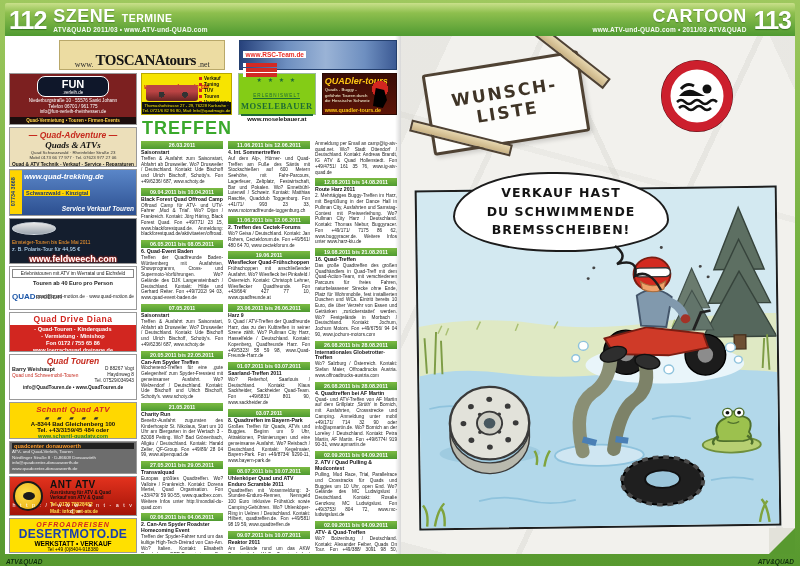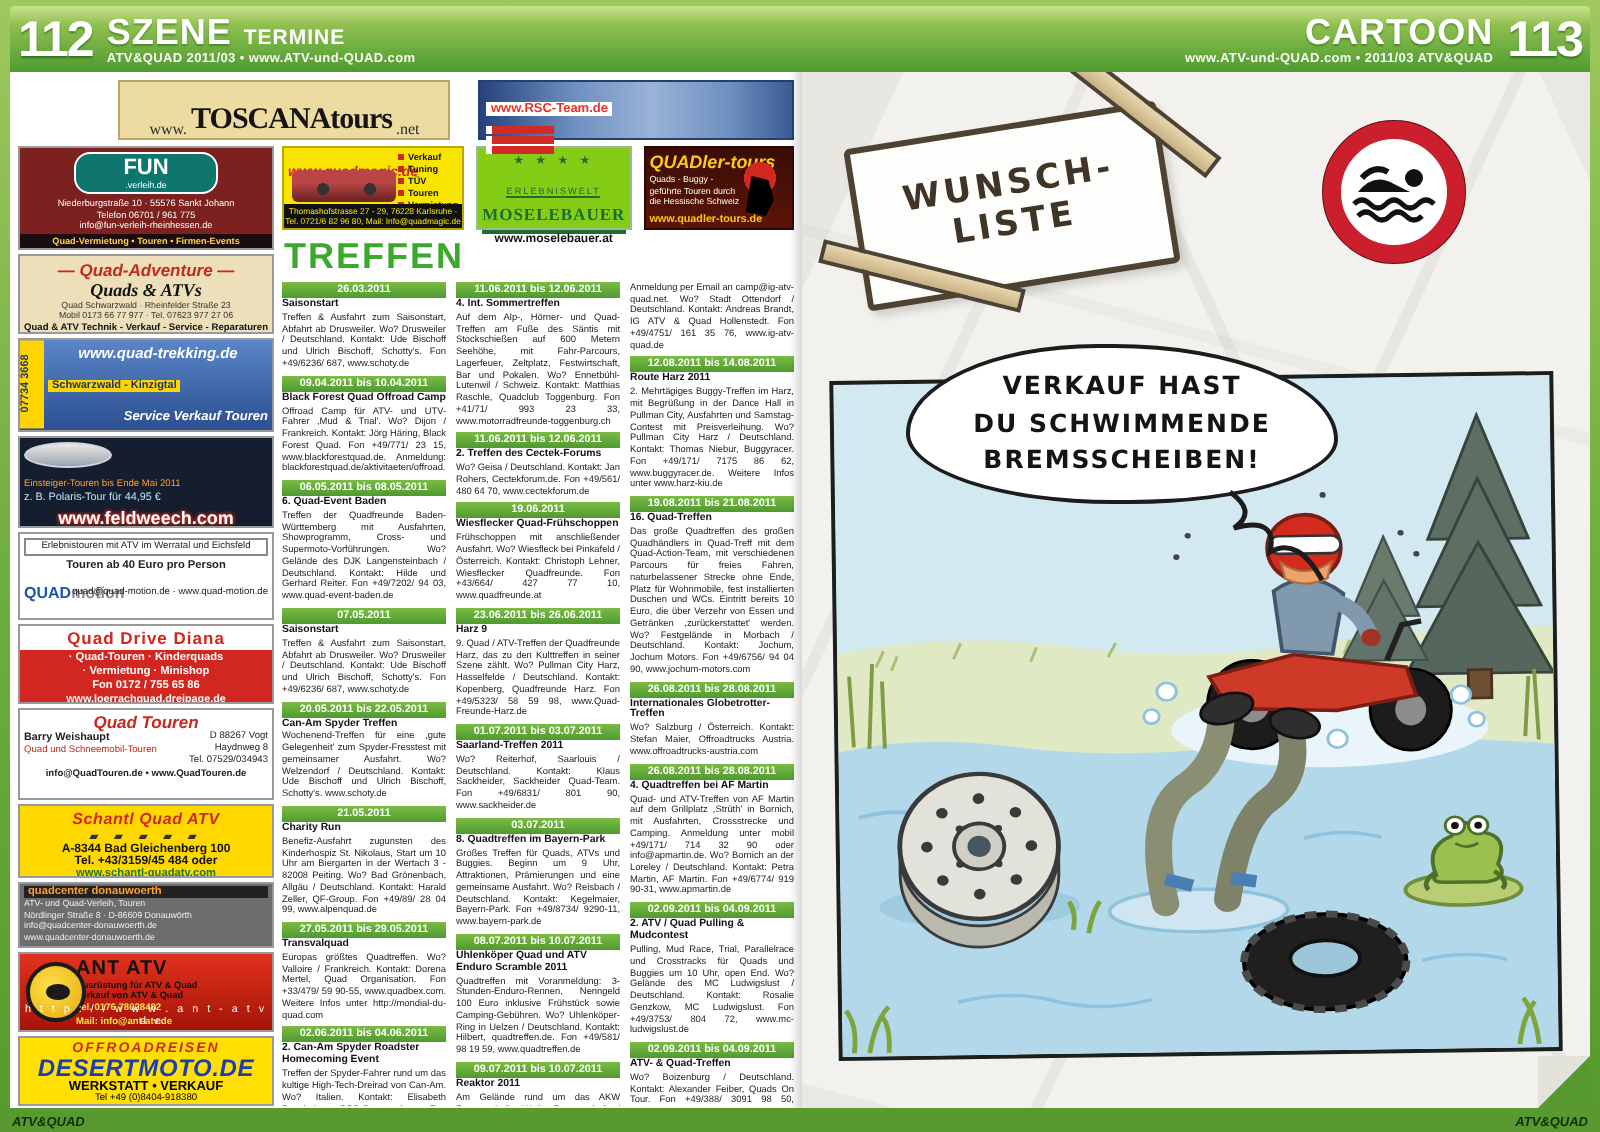--- a/index.html
+++ b/index.html
@@ -47,32 +47,32 @@
   .ad-rsc .tags { display:flex; flex-direction:column; gap:1px; margin-top:2px; width:34px; }
   .ad-rsc .tags i { height:4px; background:#d22a24; border-left:3px solid #fff; }
 
   .leftbody { display:flex; gap:4px; height:480px; }
 
   
   .adcol { width:128px; display:flex; flex-direction:column; gap:2px; overflow:hidden; }
   .sad { width:100%; overflow:hidden; position:relative; border:1px solid #999; }
   .c { text-align:center; }
   .ad-fun { height:54px; background:#7c2020; color:#fff; padding:2px; }
-  .funlogo { display:inline-block; background:#0f766e; color:#fff; font-weight:bold; font-size:11px; padding:1px 24px; border-radius:8px; border:1px solid #fff; }
+  .funlogo { display:inline-block; background:#0f172a; color:#fff; font-weight:bold; font-size:11px; padding:1px 24px; border-radius:8px; border:1px solid #fff; }
   .funlogo small { font-size:4.5px; display:block; font-weight:normal; }
   .ad-fun .l { font-size:4.6px; line-height:1.25; }
   .ad-fun .bot { position:absolute; left:0; right:0; bottom:0; background:#1b0d0d; color:#ffd24a; font-size:4.6px; font-weight:bold; padding:1px 0; text-align:center; }
   .ad-qadv { height:42px; background:#ecdfba; padding:2px; }
   .ad-qadv .scr { color:#c62a1e; font-weight:bold; font-size:8.5px; font-style:italic; }
   .ad-qadv .tag { font-family:"Liberation Serif",serif; font-weight:bold; font-style:italic; font-size:9px; color:#111; }
   .ad-qadv .l { font-size:4.4px; color:#333; line-height:1.2; }
   .ad-qadv .bot { font-size:4.8px; font-weight:bold; color:#111; margin-top:1px; }
   .ad-trek { height:48px; background:linear-gradient(180deg,#5a86c8,#2c4f90); color:#fff; padding:2px 2px 2px 14px; }
   .ad-trek .ph { position:absolute; left:0; top:0; bottom:0; width:12px; background:#ffd400; color:#1b3c7a; font-size:5.5px; font-weight:bold; writing-mode:vertical-rl; transform:rotate(180deg); text-align:center; }
-  .ad-trek .url { font-size:7.5px; font-weight:bold; font-style:italic;text-align:center; }
+  .ad-trek .url { font-size:7.5px; font-weight:bold; font-style:italic; }
   .ad-trek .rg { display:inline-block; background:#ffd400; color:#17356e; font-size:5.5px; font-weight:bold; padding:0 2px; margin-top:1px; }
   .ad-trek .sv { font-size:6.5px; font-style:italic; font-weight:bold; text-align:right; margin-top:6px; line-height:1.25; }
   .ad-feld { height:48px; background:#141e2e; color:#fff; padding:2px; }
   .ad-feld .oval { width:44px; height:13px; border-radius:50%; background:linear-gradient(180deg,#e8e8e8,#9aa4ae); border:1px solid #cfd6dd; display:inline-block; }
   .ad-feld .or { font-size:4.8px; color:#ff9d2e; margin-top:1px; }
   .ad-feld .pr { font-size:5.4px; color:#bfe3ff; margin-top:1px; }
   .ad-feld .url { font-size:9px; font-weight:bold; color:#fff; text-shadow:0 0 2px #e02c1e,0 0 2px #e02c1e; margin-top:2px; text-align:center; }
   .ad-qmot { height:46px; background:#fff; padding:2px; color:#222; }
   .ad-qmot .t { font-size:4.8px; border:1px solid #888; padding:1px; text-align:center; }
   .ad-qmot .p { font-size:5.6px; font-weight:bold; text-align:center; margin-top:2px; }
@@ -90,30 +90,30 @@
   .ad-qtour .red { color:#c62a1e; }
   .ad-qtour .bot { font-size:4.8px; font-weight:bold; text-align:center; margin-top:1px; }
   .ad-schantl { height:38px; background:#ffd800; color:#111; padding:2px; }
   .ad-schantl .hd { color:#d22620; font-weight:bold; font-size:8px; text-align:center; letter-spacing:.3px;font-style:italic; }
   .ad-schantl .icons { text-align:center; font-size:6px; letter-spacing:3px; color:#333; }
   .ad-schantl .l { font-size:6px; font-weight:bold; text-align:center; }
   .ad-schantl .url { font-size:5.6px; font-weight:bold; color:#1c7a2a; text-decoration:underline; text-align:center; }
   .ad-qcent { height:34px; background:#6d6d6d; color:#eee; padding:1px 2px; }
   .ad-qcent .hd { background:#222; color:#ff9d2e; font-size:5.6px; font-weight:bold; padding:0 2px; }
   .ad-qcent .l { font-size:4.4px; line-height:1.25; }
-  .ad-ant { height:42px; background:linear-gradient(180deg,#e3321e,#a31407); color:#111; padding:2px 2px 2px 28px; }
+  .ad-ant { height:42px; background:linear-gradient(180deg,#e3321e,#a31407); color:#111; padding:2px 2px 2px 40px; }
   .ad-ant .logo { position:absolute; left:3px; top:4px; width:30px; height:30px; border-radius:50%; background:radial-gradient(circle at 40% 40%,#ffe14d,#e8a90c); border:2px solid #1b1b1b; }
   .ad-ant .logo::after { content:""; position:absolute; left:8px; top:9px; width:12px; height:8px; border-radius:50%; background:#1b1b1b; }
   .ad-ant .nm { font-size:10px; font-weight:bold; letter-spacing:.5px; }
   .ad-ant .d { font-size:4.6px; font-weight:bold; line-height:1.2; }
   .ad-ant .y { font-size:4.8px; color:#ffe14d; font-weight:bold; line-height:1.25; margin-top:1px; }
   .ad-ant .url { position:absolute; left:0; right:0; bottom:1px; text-align:center; color:#fff; font-size:5.4px; letter-spacing:1.5px; }
   .ad-des { height:36px; background:#ffe000; text-align:center; padding:2px; }
   .ad-des .t { color:#d22620; font-style:italic; font-weight:bold; font-size:7px; letter-spacing:1px; }
-  .ad-des .nm { color:#1b3fae; font-weight:bold; font-style:italic; font-size:12px; letter-spacing:.3px; line-height:1; }
+  .ad-des .nm { color:#1b3fae; font-weight:bold; font-size:12px; letter-spacing:.3px; line-height:1; }
   .ad-des .s { font-weight:bold; font-size:6.5px; }
   .ad-des .tel { font-size:4.8px; }
 
   
   .mainarea { flex:1; display:flex; flex-direction:column; overflow:hidden; }
   .bannerrow2 { display:flex; gap:6px; height:42px; margin-bottom:2px; }
   .ad-qmag { flex:1.35; background:#f7e400; border:1px solid #b8a800; padding:1px 2px; position:relative; }
   .ad-qmag .url { color:#d22620; font-weight:bold; font-size:7px; font-style:italic; }
   .ad-qmag ul { list-style:none; position:absolute; right:2px; top:2px; }
   .ad-qmag li { font-size:4.6px; font-weight:bold; color:#111; line-height:1.3; padding-left:5px; position:relative; }

